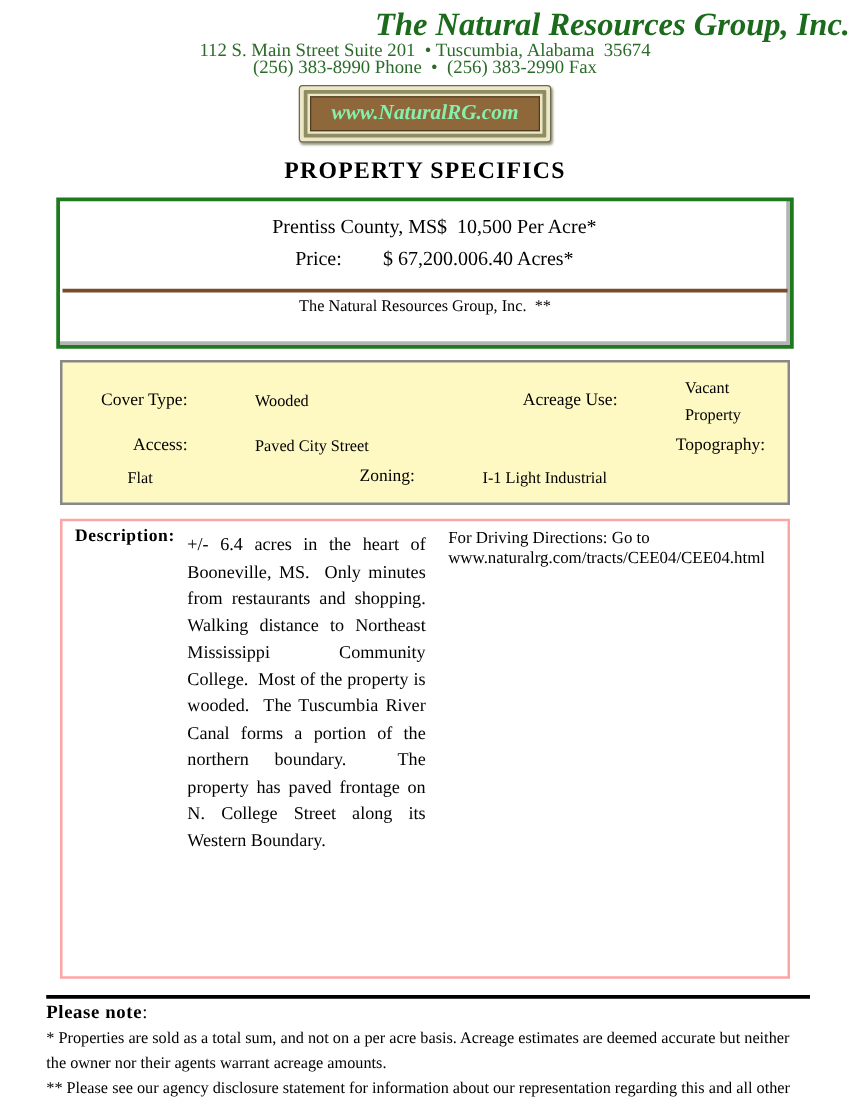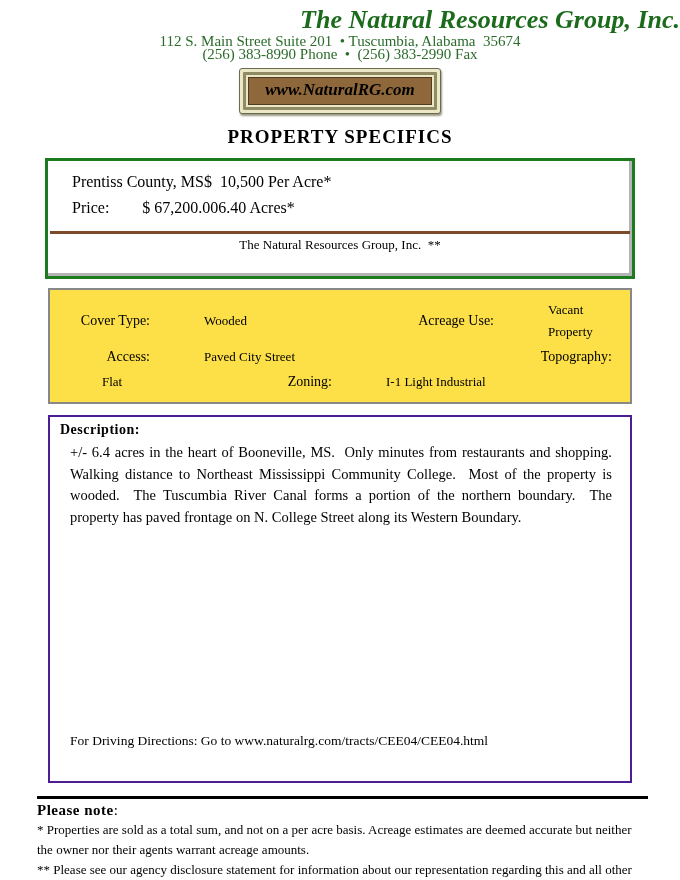--- a/index.html
+++ b/index.html
@@ -9,55 +9,55 @@
   }
   .pre{white-space:pre-wrap;}
 
   
   .header{text-align:center;padding-top:5px;}
   .company{color:#1c6b1c;font-size:26px;font-weight:bold;font-style:italic;line-height:30px;text-align:right;}
   .addr{color:#2a6b2a;font-size:15px;line-height:13px;}
   .badge-wrap{margin-top:7px;}
   .badge-a{display:inline-block;border:1px solid #6a6a50;background:#ece7c6;padding:3px;border-radius:3px;box-shadow:1px 2px 2px #9a9a84;}
   .badge-b{border:3px solid #8f8c63;background:#ece7c6;padding:2px;border-radius:1px;}
-  .badge-c{background:#8e683a;border:1px solid #4f3c1f;padding:2px 16px 4px 16px;color:#000000;font-style:italic;font-weight:bold;font-size:17px;}
+  .badge-c{background:#8e683a;border:1px solid #4f3c1f;padding:2px 16px 4px 16px;color:#86efac;font-style:italic;font-weight:bold;font-size:17px;}
 
   
   .page-title{text-align:center;font-weight:bold;font-size:19px;letter-spacing:1px;margin-top:12px;}
 
   
   .prop-box{
     margin:10px 45px 0 45px;border:3px solid #1e7a1e;background:#fff;
     box-shadow:inset -3px -3px 0 0 #b4b4b4;
   }
   .prop-bar{
     margin:6px 8px 0 6px;height:33px;background:#976b33;border:1px solid #5f4020;
     display:flex;justify-content:space-between;align-items:center;
     color:#f7f2df;font-weight:bold;font-size:14.5px;padding:0 17px;
   }
   .bar-propno{margin-left:18px;}
   .prop-rows{padding:8px 24px 4px 24px;font-size:16px;}
-  .prop-row{display:flex;justify-content:flex-start;line-height:26px;}
+  .prop-row{display:flex;justify-content:center;line-height:26px;margin-left:15px;}
   .price-val{margin-left:33px;}
   .prop-rule{border-top:3px solid #7b4a28;margin:6px 2px 3px 2px;}
   .prop-footer{text-align:center;font-size:13px;padding-bottom:23px;}
 
   
   .attr-box{
-    margin:9px 48px 0 48px;border:2px solid #888;background:#fde047;
+    margin:9px 48px 0 48px;border:2px solid #888;background:#fef9c3;
     padding:9px 8px 9px 8px;
   }
   .attr-grid{display:grid;grid-template-columns:102px 182px 162px 1fr;row-gap:3px;align-items:center;}
   .attr-label{text-align:right;font-size:14px;padding-right:10px;line-height:22px;}
   .attr-value{font-size:13px;line-height:22px;margin-left:44px;}
 
   
   .desc-box{
-    margin:11px 48px 0 48px;border:2px solid #4c1d95;background:#fff;height:359px;
-    padding:5px 10px 0 10px;display:flex;flex-direction:column;box-sizing:content-box;
+    margin:11px 48px 0 48px;border:2px solid #fca5a5;background:#fff;height:359px;
+    padding:5px 10px 0 10px;display:flex;flex-direction:row;box-sizing:content-box;
   }
   .desc-heading{font-weight:bold;font-size:14px;letter-spacing:0.5px;}
   .desc-text{font-size:14.5px;line-height:21.5px;text-align:justify;margin:4px 8px 0 10px;}
   .desc-spacer{flex:1;}
   .desc-directions{font-size:13.5px;margin:0 8px 32px 10px;}
 
   
   .notes{margin:13px 32px 0 37px;}
   .notes-rule{border-top:3px solid #000;}
   .notes-heading{font-weight:bold;font-size:15px;letter-spacing:0.5px;margin-top:3px;}

